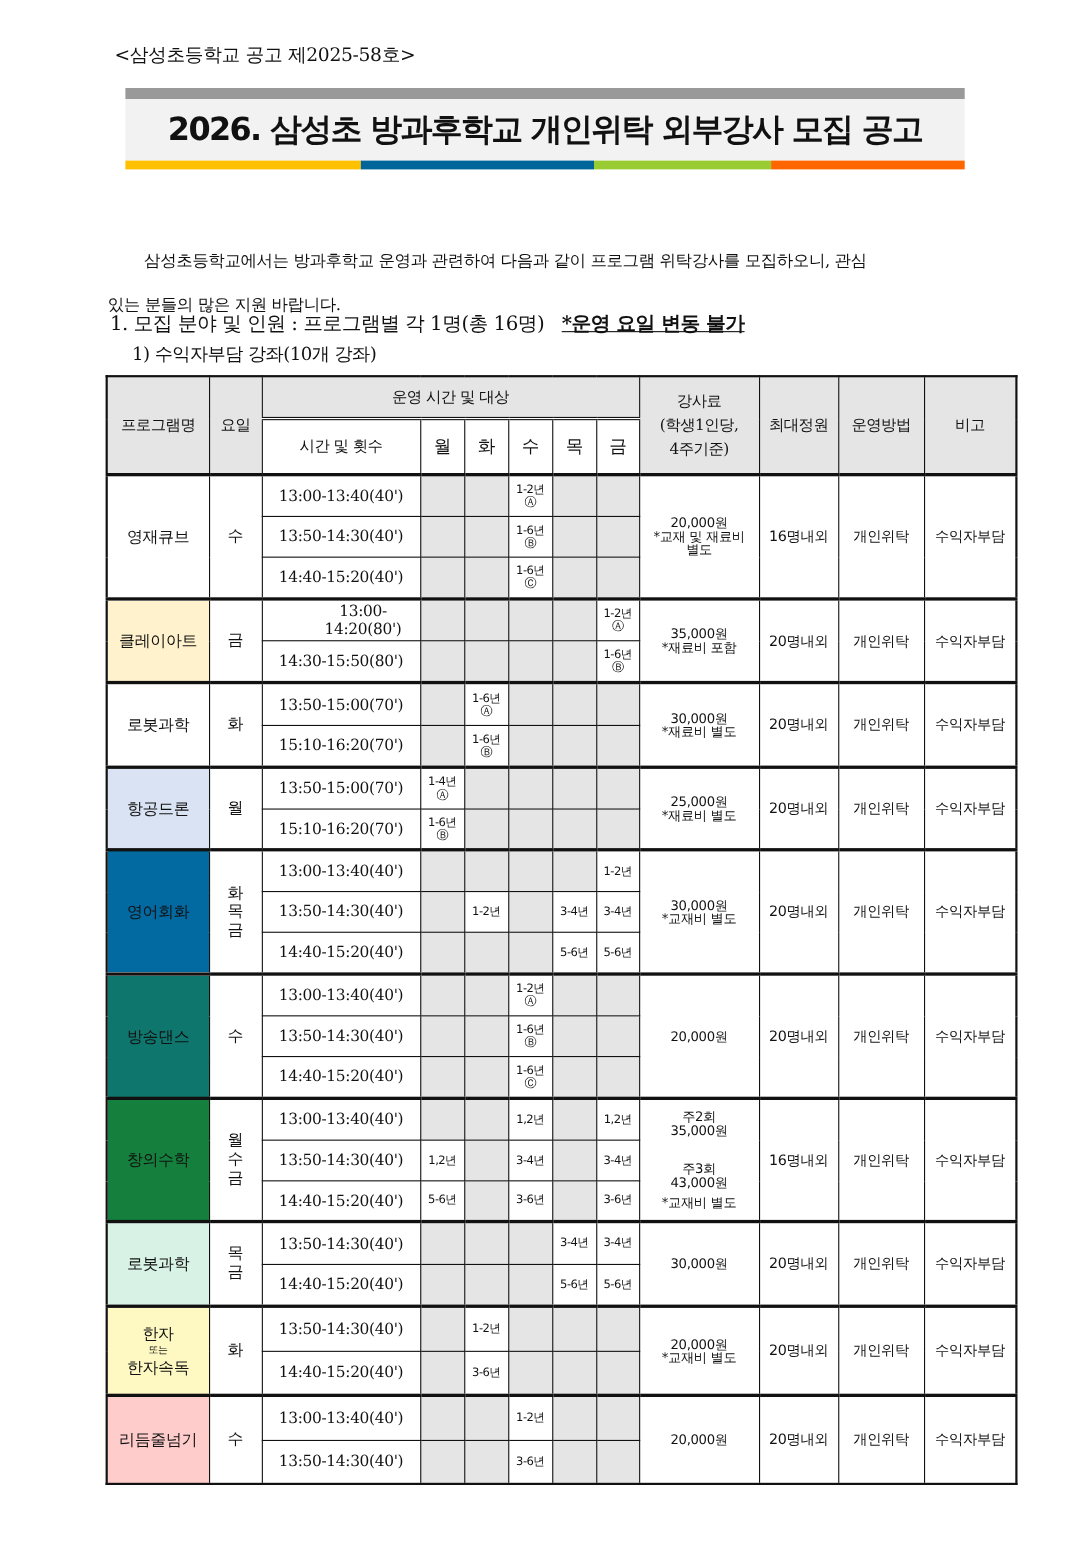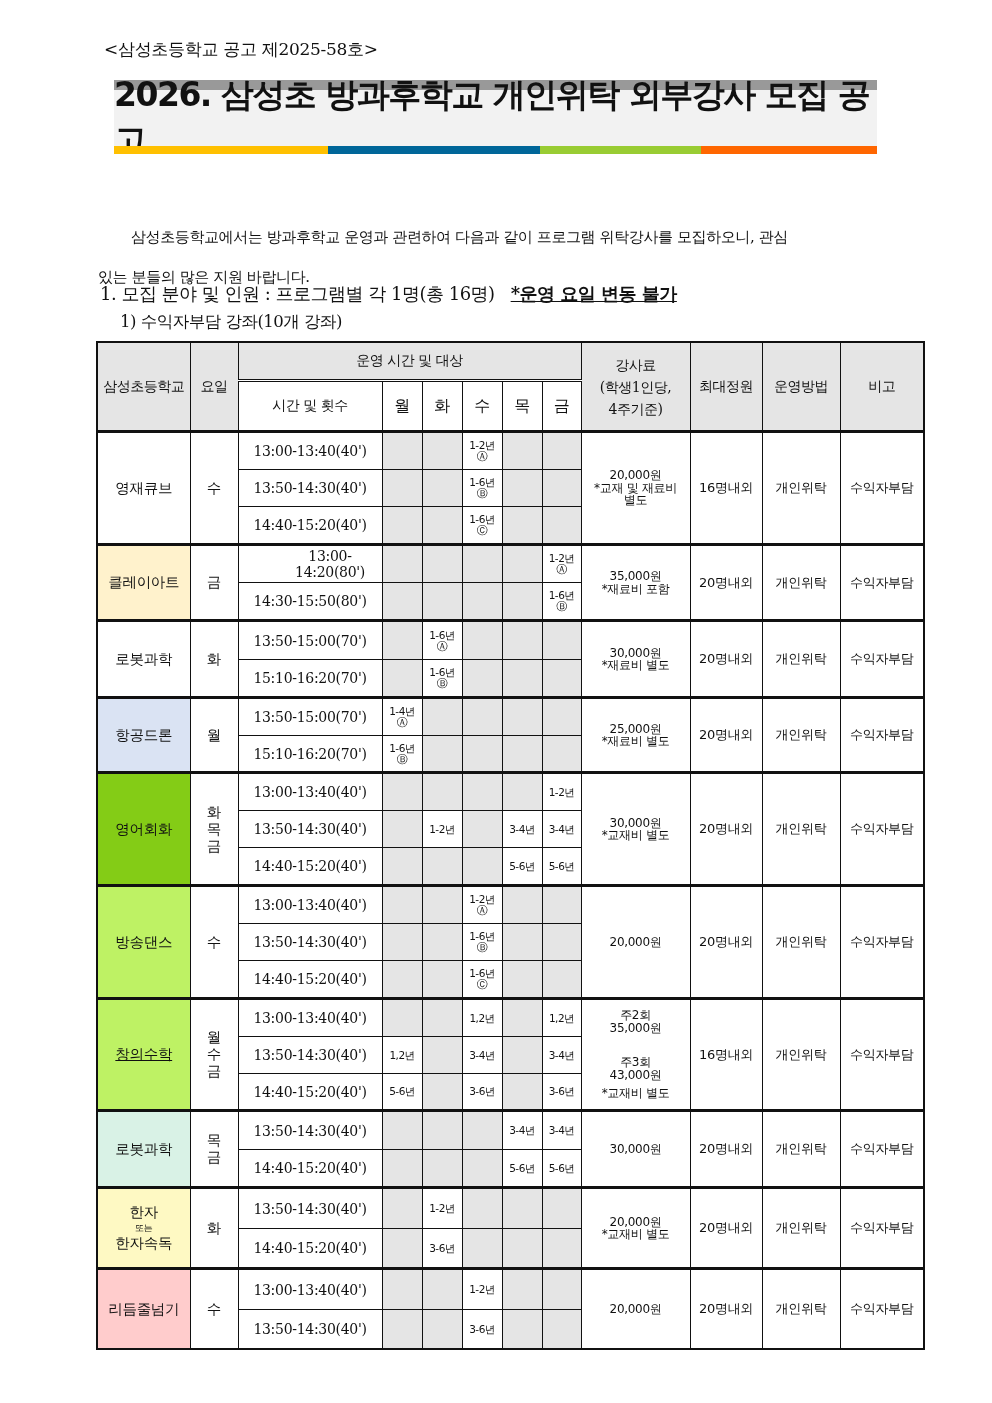--- a/index.html
+++ b/index.html
@@ -1,21 +1,21 @@
 <!DOCTYPE html>
 <html><head>
 <meta charset="utf-8">
 <style>
   html, body { margin: 0; padding: 0; background: #ffffff; }
   body { width: 992px; height: 1403px; position: relative; font-family: "DejaVu Sans", "Liberation Sans", sans-serif; color: #111; overflow: hidden; }
   .doc-number { position: absolute; left: 104px; top: 38px; font-size: 17px; font-family: "DejaVu Serif", "Liberation Serif", serif; letter-spacing: -0.3px; }
   .banner { position: absolute; left: 114px; top: 80px; width: 763px; height: 73px; }
   .banner-top { height: 10px; background: #999999; }
   .banner-body { height: 56px; background: #f2f2f2; display: flex; align-items: center; justify-content: center; }
-  .banner-title { font-size: 33px; font-weight: bold; letter-spacing: -1.5px; font-family: "DejaVu Sans", sans-serif; }
+  .banner-title { font-size: 29px; font-weight: bold; letter-spacing: -1.5px; font-family: "DejaVu Sans", sans-serif; }
   .banner-stripes { display: flex; height: 8px; }
   .banner-stripes span { display: block; height: 8px; }
   .intro { position: absolute; left: 98px; top: 210px; width: 800px; font-size: 15px; line-height: 25px; font-family: "DejaVu Serif", "Liberation Serif", serif; letter-spacing: -0.4px; }
   .intro p { margin: 15px; text-indent: 18px; }
   .section-title { position: absolute; left: 100px; top: 282px; font-size: 18px; font-family: "DejaVu Serif", "Liberation Serif", serif; letter-spacing: -0.5px; white-space: nowrap; }
   .section-title .note { text-decoration: underline; font-weight: bold; margin-left: 16px; }
   .subsection-title { position: absolute; left: 120px; top: 311px; font-size: 16.5px; font-family: "DejaVu Serif", "Liberation Serif", serif; letter-spacing: -0.5px; }
 
   table.schedule { position: absolute; left: 96px; top: 341px; border-collapse: collapse; table-layout: fixed; width: 827px; }
   table.schedule td, table.schedule th { border: 1px solid #111; text-align: center; vertical-align: middle; padding: 0; font-weight: normal; overflow: hidden; }
@@ -75,21 +75,21 @@
       <col style="width:40px">
       <col style="width:40px">
       <col style="width:39px">
     <col style="width:109px">
       <col style="width:72px">
       <col style="width:78px">
       <col style="width:84px">
   </colgroup>
   <thead>
     <tr class="head1">
-      <th rowspan="2">삼성초등학교</th>
+      <th rowspan="2">프로그램명</th>
       <th rowspan="2">요일</th>
       <th colspan="6">운영 시간 및 대상</th>
       <th rowspan="2" class="fee-hd" style="line-height:22px">
         <span>강사료</span><br>
         <span>(학생1인당,</span><br>
         <span>4주기준)</span>
       </th>
       <th rowspan="2" class="fee-hd">최대정원</th>
       <th rowspan="2" class="fee-hd">운영방법</th>
       <th rowspan="2" class="fee-hd">비고</th>
@@ -207,21 +207,21 @@
       </tr>
       <tr>
         <td class="time" style="height: 35px;">15:10-16:20(70')</td>
         <td class="slot"><span>1-6년</span><span class="mark">Ⓑ</span></td>
         <td class="slot off"></td>
         <td class="slot off"></td>
         <td class="slot off"></td>
         <td class="slot off"></td>
       </tr>
       <tr class="group-start">
-        <td rowspan="3" class="prog" style="background: #84cc16;"><span>영어회화</span></td>
+        <td rowspan="3" class="prog" style="background: #0369a1;"><span>영어회화</span></td>
         <td rowspan="3" class="dayname" style="white-space: pre-line;">화
 목
 금</td>
         <td class="time" style="height: 36px;">13:00-13:40(40')</td>
         <td class="slot off"></td>
         <td class="slot off"></td>
         <td class="slot off"></td>
         <td class="slot off"></td>
         <td class="slot"><span>1-2년</span></td>
         <td rowspan="3" class="fee">
@@ -242,21 +242,21 @@
       </tr>
       <tr>
         <td class="time" style="height: 36px;">14:40-15:20(40')</td>
         <td class="slot off"></td>
         <td class="slot off"></td>
         <td class="slot off"></td>
         <td class="slot"><span>5-6년</span></td>
         <td class="slot"><span>5-6년</span></td>
       </tr>
       <tr class="group-start">
-        <td rowspan="3" class="prog" style="background: #bef264;"><span>방송댄스</span></td>
+        <td rowspan="3" class="prog" style="background: #0f766e;"><span>방송댄스</span></td>
         <td rowspan="3" class="dayname" style="white-space: pre-line;">수</td>
         <td class="time" style="height: 36px;">13:00-13:40(40')</td>
         <td class="slot off"></td>
         <td class="slot off"></td>
         <td class="slot"><span>1-2년</span><span class="mark">Ⓐ</span></td>
         <td class="slot off"></td>
         <td class="slot off"></td>
         <td rowspan="3" class="fee">
           <div>20,000원</div>
         </td>
@@ -274,21 +274,21 @@
       </tr>
       <tr>
         <td class="time" style="height: 36px;">14:40-15:20(40')</td>
         <td class="slot off"></td>
         <td class="slot off"></td>
         <td class="slot"><span>1-6년</span><span class="mark">Ⓒ</span></td>
         <td class="slot off"></td>
         <td class="slot off"></td>
       </tr>
       <tr class="group-start">
-        <td rowspan="3" class="prog" style="background: #bef264; text-decoration: underline;"><span>창의수학</span></td>
+        <td rowspan="3" class="prog" style="background: #15803d;"><span>창의수학</span></td>
         <td rowspan="3" class="dayname" style="white-space: pre-line;">월
 수
 금</td>
         <td class="time" style="height: 36px;">13:00-13:40(40')</td>
         <td class="slot off"></td>
         <td class="slot off"></td>
         <td class="slot"><span>1,2년</span></td>
         <td class="slot off"></td>
         <td class="slot"><span>1,2년</span></td>
         <td rowspan="3" class="fee">

